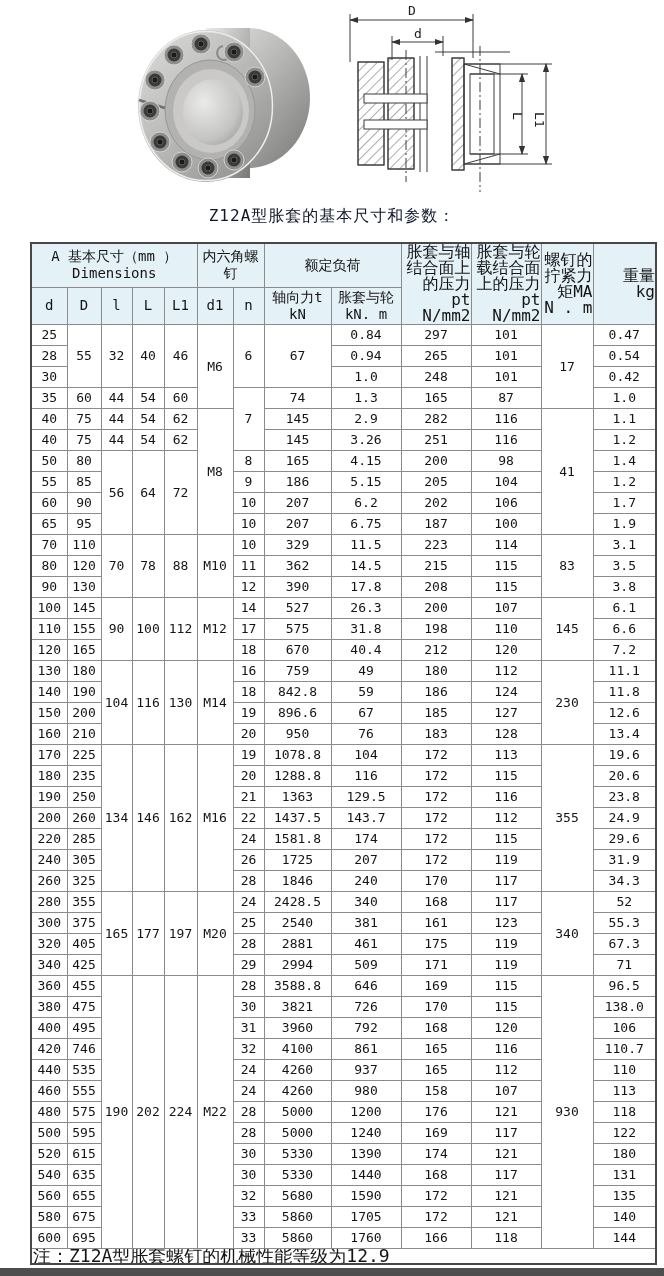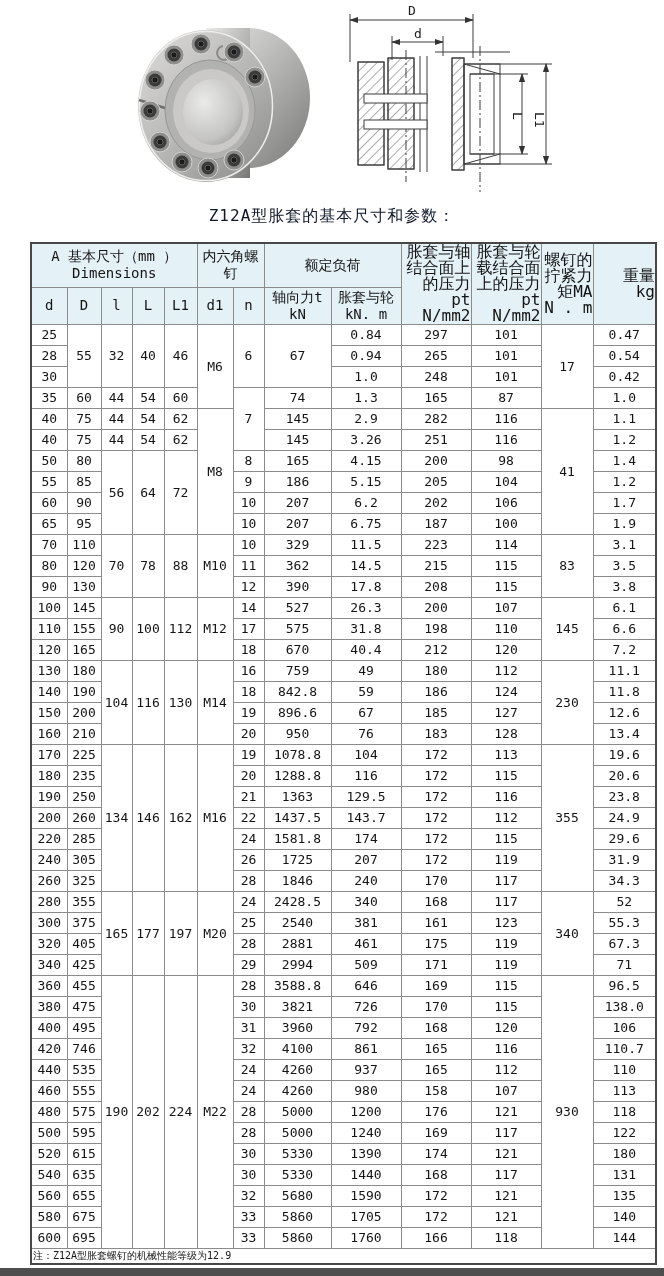--- a/index.html
+++ b/index.html
@@ -26,21 +26,21 @@
     background:#e4f1f7;font-weight:normal;font-size:14px;line-height:17px;
     white-space:pre-line;
   }
   table.spec thead tr.grp-row th{height:40px;}
   table.spec thead tr.col-row th{height:34px;}
   table.spec thead th.tall{font-size:16px;line-height:16px;text-align:right;}
   table.spec tbody td{
     background:#ffffff;font-size:13px;line-height:20px;height:20px;white-space:nowrap;
   }
   table.spec td.note{
-    text-align:left;font-size:10px;height:14px;line-height:14px;padding-left:1px;
+    text-align:left;font-size:18px;height:14px;line-height:14px;padding-left:1px;
     white-space:nowrap;
   }
   .bottom-bar{position:absolute;left:0;bottom:0;width:664px;height:8px;background:#4e4e4e;}
 </style>
 </head>
 <body>
 
 <div class="figures">
 
   <svg class="photo-svg" width="192" height="172" viewBox="0 0 192 172">

